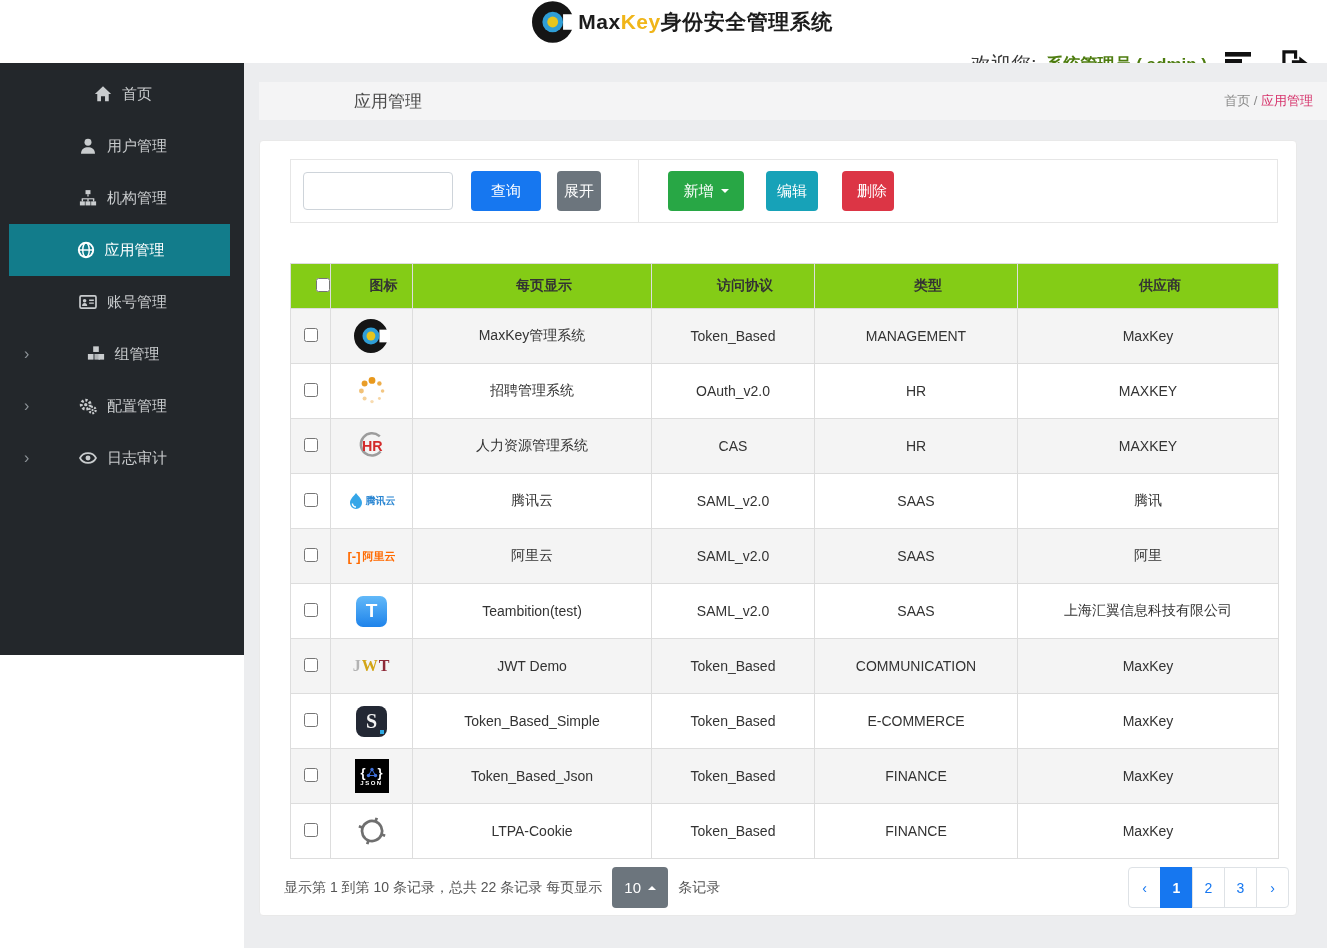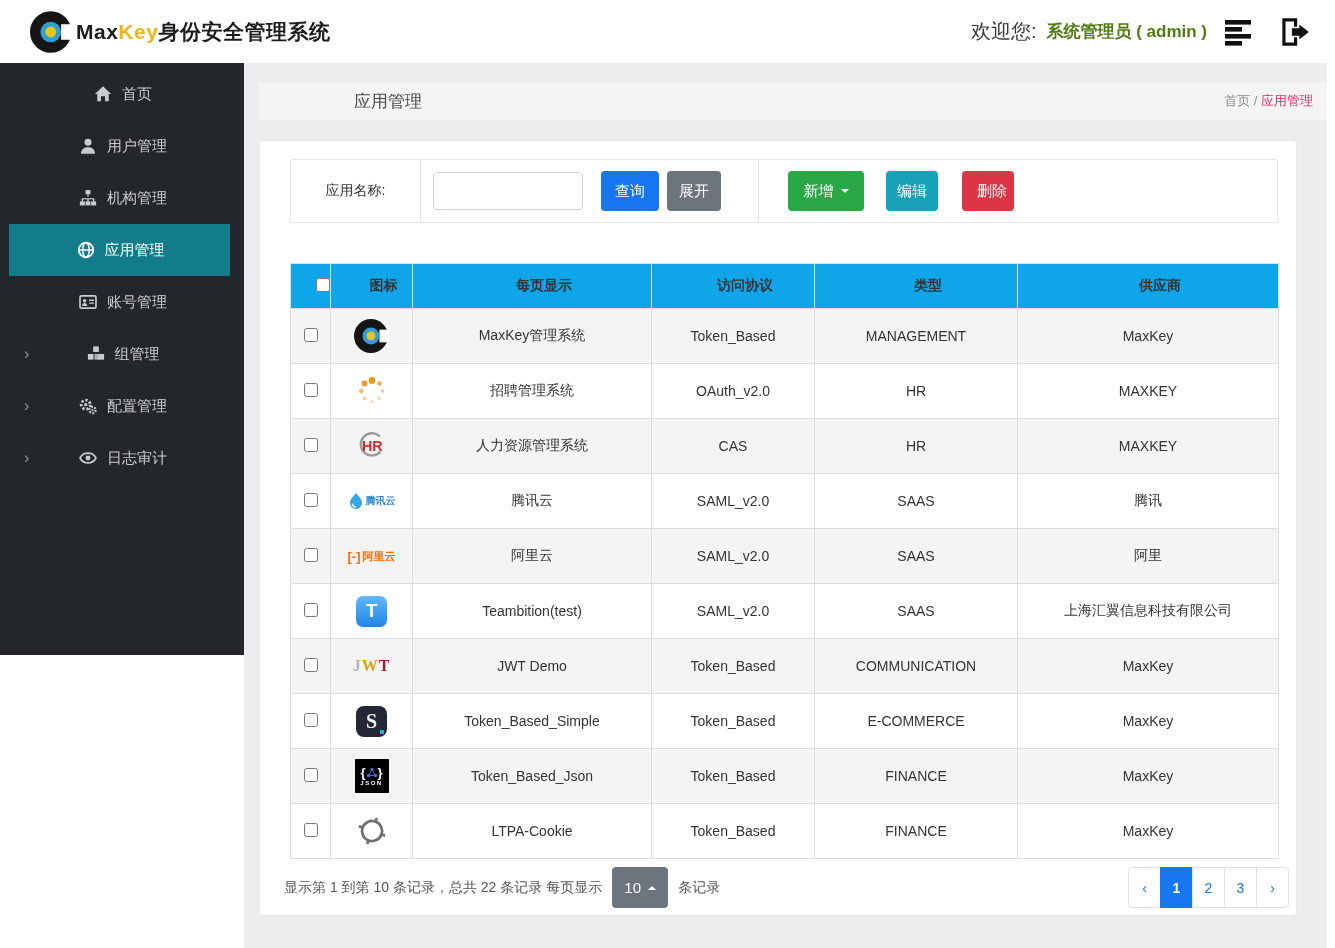--- a/index.html
+++ b/index.html
@@ -1,20 +1,20 @@
 <!DOCTYPE html>
 <html style="--accent: #127c8b; --sidebar-bg: #23272b; --primary: #1677f0; --success: #28a745; --info: #17a2b8; --danger: #dc3545; --secondary: #6c757d; --breadcrumb-pink: #d6336c; --brand-yellow: #f0b519;"><head>
 <meta charset="utf-8">
 <style>
   *{box-sizing:border-box;margin:0;padding:0;}
   html,body{width:1335px;height:948px;}
   body{font-family:"Liberation Sans","DejaVu Sans",sans-serif;background:#fff;position:relative;overflow:hidden;color:#333;}
 
   
-  .topbar{position:absolute;top:0;left:0;width:1335px;height:63px;background:#fff;display:flex;align-items:center;}
+  .topbar{position:absolute;top:0;left:0;width:1335px;height:63px;background:#fff;display:flex;align-items:center;flex-direction:column;}
   .brand{display:flex;align-items:center;margin-left:30px;}
   .brand-logo{width:44px;height:44px;}
   .brand-title{font-size:21px;font-weight:bold;color:#1c1c1c;margin-left:2px;letter-spacing:.5px;}
   .brand-title .key{color:var(--brand-yellow,#f0b519);}
   .topbar-right{margin-left:auto;display:flex;align-items:center;margin-right:20px;}
   .welcome{font-size:20px;color:#3a3a3a;margin-left:44px;}
   .username{font-size:17px;font-weight:bold;color:#4d7c0f;margin-left:10px;}
   .hdr-icon{width:42px;height:40px;margin-left:12px;display:flex;align-items:center;justify-content:center;cursor:pointer;}
 
   
@@ -34,33 +34,33 @@
   .breadcrumb .sep{color:#8a8a8a;white-space:pre;}
   .breadcrumb .cur{color:var(--breadcrumb-pink,#d6336c);cursor:pointer;}
 
   .card{position:absolute;left:15px;top:77px;width:1038px;height:776px;background:#fff;border:1px solid #e9e9e9;border-radius:4px;}
 
   
   .searchbox{position:absolute;left:30px;top:18px;width:988px;height:64px;border:1px solid #e6e6e6;display:flex;align-items:center;background:#fff;}
   .search-label{width:130px;align-self:stretch;display:flex;align-items:center;justify-content:center;font-size:14px;color:#333;border-right:1px solid #e6e6e6;}
   .search-input{margin-left:12px;width:150px;height:38px;border:1px solid #ced4da;border-radius:4px;padding:0 8px;font-size:14px;outline:none;font-family:inherit;}
   .btn{height:40px;border:none;border-radius:4px;color:#fff;font-size:15px;cursor:pointer;display:inline-flex;align-items:center;justify-content:center;font-family:inherit;}
-  .btn-query{width:58px;margin-left:18px;background:var(--primary,#1677f0);}
-  .btn-expand{width:54px;margin-left:8px;background:var(--secondary,#6c757d);}
+  .btn-query{width:70px;margin-left:18px;background:var(--primary,#1677f0);}
+  .btn-expand{width:44px;margin-left:16px;background:var(--secondary,#6c757d);}
   .tool-sep{align-self:stretch;border-left:1px solid #e6e6e6;margin-left:37px;}
   .btn-add{width:76px;margin-left:29px;background:var(--success,#28a745);gap:7px;}
   .btn-edit{width:52px;margin-left:22px;background:var(--info,#17a2b8);}
   .btn-del{width:52px;margin-left:24px;background:var(--danger,#dc3545);padding-left:8px;}
   .caret-down{width:0;height:0;border-left:4px solid transparent;border-right:4px solid transparent;border-top:4px solid #fff;}
   .caret-up{width:0;height:0;border-left:4px solid transparent;border-right:4px solid transparent;border-bottom:4px solid #fff;}
 
   
   .app-table{position:absolute;left:30px;top:122px;width:988px;border-collapse:collapse;table-layout:fixed;}
   .app-table th,.app-table td{border:1px solid #ddd;text-align:center;font-size:14px;color:#333;overflow:hidden;}
-  .app-table th{height:45px;font-weight:bold;background:#0ea5e9;padding-left:24px;}
+  .app-table th{height:45px;font-weight:bold;background:#84cc16;padding-left:24px;}
   .app-table td{height:55px;background:#fff;}
   .app-table tbody tr:nth-child(odd) td{background:#f4f4f4;}
   .app-table input[type=checkbox]{width:14px;height:14px;cursor:pointer;}
   .appicon{display:inline-flex;align-items:center;justify-content:center;vertical-align:middle;}
 
   
   .ricon{display:inline-flex;align-items:center;gap:2px;}
   .tc-text{color:#2a86d2;font-size:10px;font-weight:bold;}
   .ali{color:#ff6a00;font-weight:bold;font-size:13px;}
   .ali-text{color:#ff6a00;font-size:11px;font-weight:bold;}
@@ -211,21 +211,20 @@
 <div class="main">
 
   <div class="pagebar">
     <span class="page-title">应用管理</span>
     <span class="breadcrumb"><span class="root">首页</span><span class="sep"> / </span><span class="cur">应用管理</span></span>
   </div>
 
   <section class="card">
 
     <div class="searchbox">
-      <span class="search-label">应用名称:</span>
       <input class="search-input" type="text" value="" style="">
       <button class="btn btn-query">查询</button>
       <button class="btn btn-expand">展开</button>
       <span class="tool-sep"></span>
       <button class="btn btn-add">
           <span>新增</span>
           <span class="caret-down"></span>
         </button>
       <button class="btn btn-edit">编辑</button>
       <button class="btn btn-del">删除</button>

